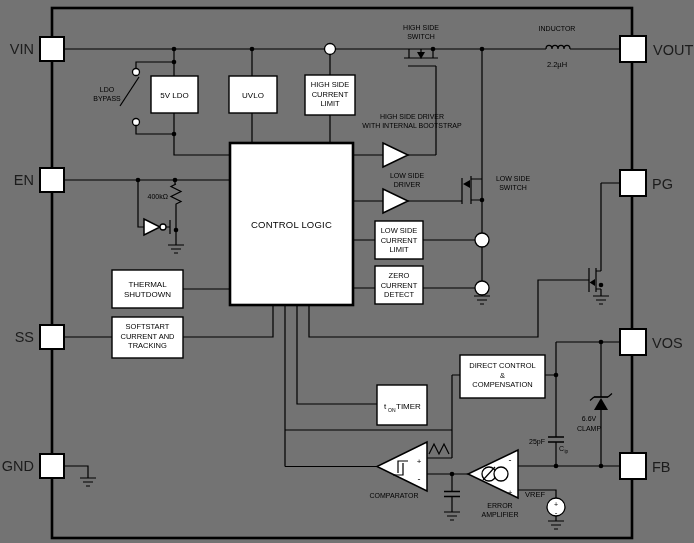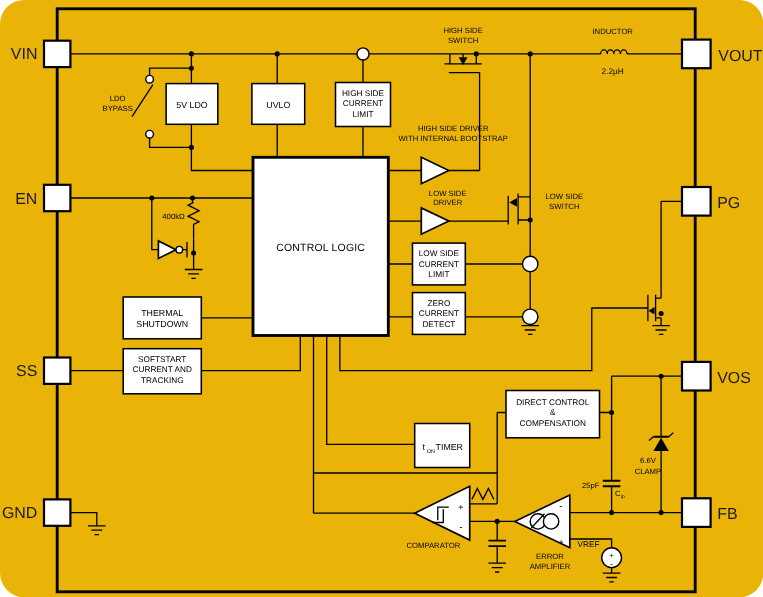--- a/index.html
+++ b/index.html
@@ -1,16 +1,16 @@
 <!DOCTYPE html>
 <html><head>
 <meta charset="utf-8">
 <style>
   html,body{margin:0;padding:0;background:#fff;}
-  #stage{width:694px;height:543px;position:relative;background:#eab308;border-radius:22px;}
+  #stage{width:694px;height:543px;position:relative;background:#737373;}
   svg text{font-family:"Liberation Sans","DejaVu Sans",sans-serif;fill:#000;}
   .f45{font-size:4.6px;}
   .f5{font-size:5px;}
   .f7{font-size:7px;}
   .f75{font-size:7.5px;}
   .f8{font-size:8px;}
   .f9{font-size:9px;}
   .f95{font-size:9.5px;letter-spacing:.2px;}
   .f14{font-size:14.5px;fill:#1c1c1c;}
   .mid{text-anchor:middle;}

